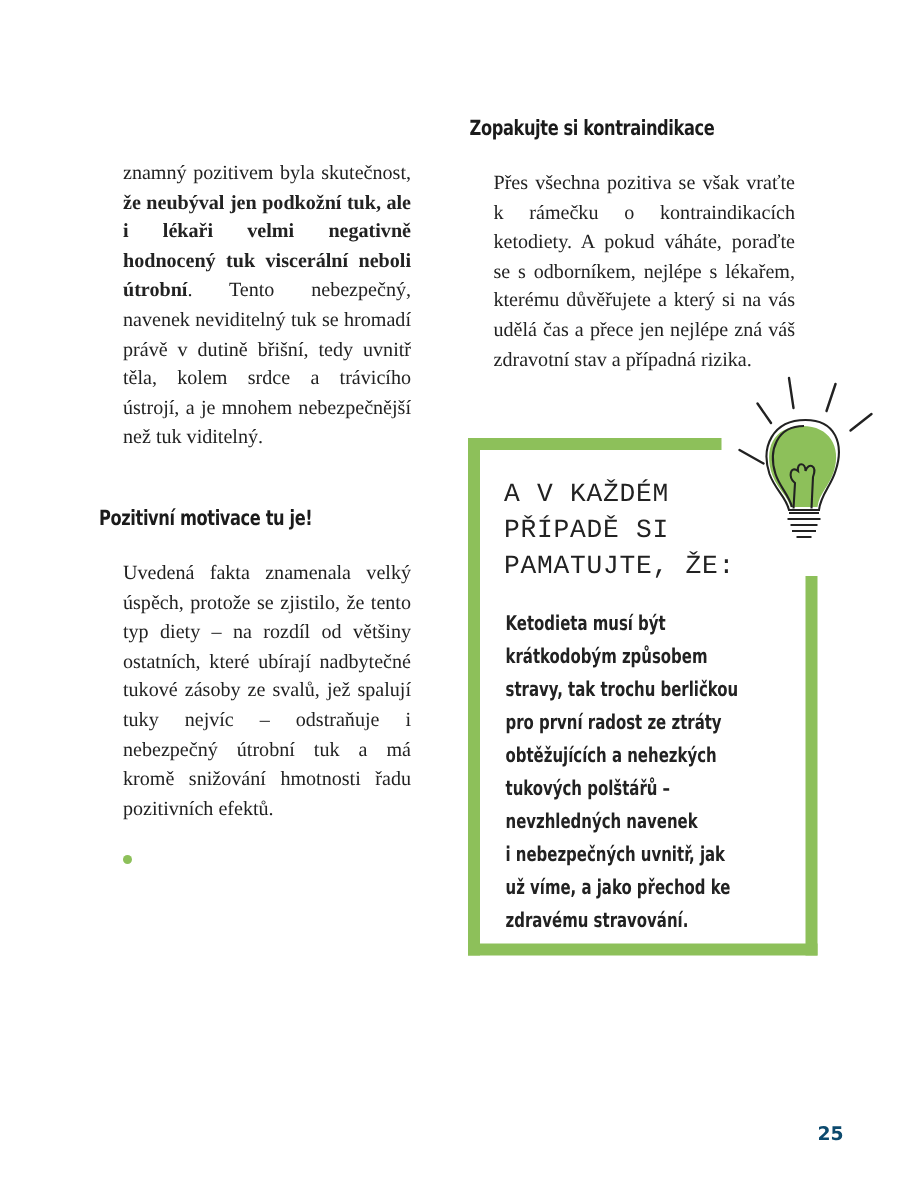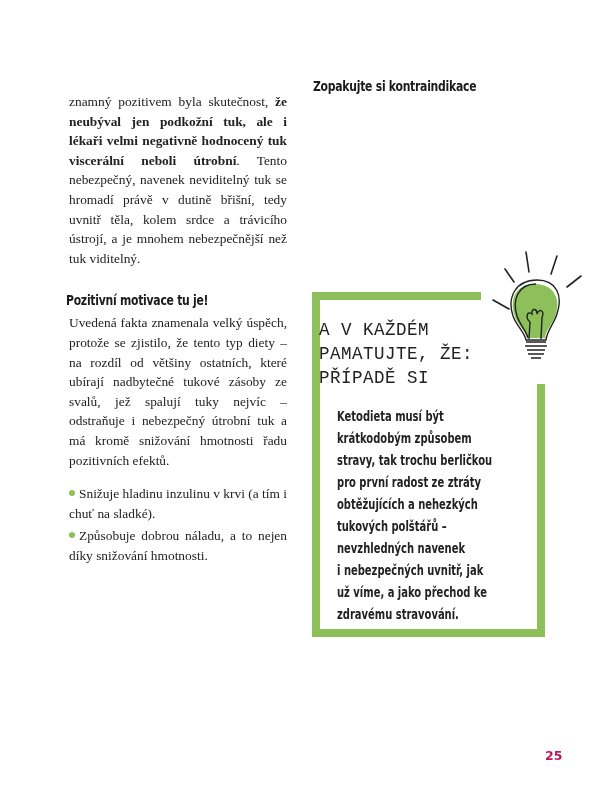--- a/index.html
+++ b/index.html
@@ -1,75 +1,75 @@
 <!DOCTYPE html>
 <html><head>
 <meta charset="utf-8">
 <style>
   html, body { margin:0; padding:0; background:#fff; }
   body { width:600px; height:800px; position:relative; overflow:hidden; color:#222;
          font-family:"Liberation Serif","DejaVu Serif",serif; }
   .col { position:absolute; font-size:13.4px; line-height:19.6px; text-align:justify; }
-  .col p { margin:3px; }
+  .col p { margin:16px; }
   .left { left:66px; top:89px; width:224px; }
   .right { left:313px; top:76px; width:233px; }
   .h { font-family:"DejaVu Sans Condensed","DejaVu Sans",sans-serif; font-weight:bold;
        font-size:14px; letter-spacing:-0.3px; line-height:20px; color:#1b1b1b;
        transform:scaleX(0.86); transform-origin:left; white-space:nowrap; }
   .gap { height:19px; }
   .bullet-list { margin-top:14px; }
   .bullet { margin:0; }
   .dot { display:inline-block; width:6px; height:6px; border-radius:50%; background:#8dc05a;
          vertical-align:middle; margin-right:4px; position:relative; top:-2px; }
   b { font-weight:bold; }
   .frame-top { position:absolute; left:312px; top:292px; width:169px; height:8px; background:#8dc05a; }
   .frame-left { position:absolute; left:312px; top:292px; width:8px; height:345px; background:#8dc05a; }
   .frame-bottom { position:absolute; left:312px; top:629px; width:233px; height:8px; background:#8dc05a; }
   .frame-right { position:absolute; left:537px; top:384px; width:8px; height:253px; background:#8dc05a; }
-  .box-title { position:absolute; left:319px; top:318px; width:200px;
+  .box-title { position:absolute; left:336px; top:318px; width:200px;
        font-family:"Liberation Mono","DejaVu Sans Mono",monospace; font-size:17.5px; line-height:24px;
        color:#222; letter-spacing:0.5px; }
   .box-body { position:absolute; left:337px; top:405px; width:200px;
        font-family:"DejaVu Sans Condensed","DejaVu Sans",sans-serif; font-weight:bold;
        font-size:13.5px; line-height:22px; color:#222; transform:scaleX(0.82); transform-origin:left top;
        width:250px; }
   .bulb { position:absolute; left:485px; top:242px; width:100px; height:128px; }
   .pagenum { position:absolute; left:545px; top:748px; font-family:"DejaVu Sans",sans-serif;
-       font-weight:bold; font-size:12.5px; color:#be185d; }
+       font-weight:bold; font-size:12.5px; color:#0c4a6e; }
 </style>
 </head>
 <body>
 
 <div class="col left">
   <p>
     <span>znamný pozitivem byla skutečnost,</span>
     <b>že neubýval jen podkožní tuk, ale i lékaři velmi negativně hodnocený tuk viscerální neboli útrobní</b><span>. Tento nebezpečný, navenek neviditelný tuk se hromadí právě v dutině břišní, tedy uvnitř těla, kolem srdce a trávicího ústrojí, a je mnohem nebezpečnější než tuk viditelný.</span>
   </p>
   <div class="gap"></div>
   <div class="h">Pozitivní motivace tu je!</div>
   <p>Uvedená fakta znamenala velký úspěch, protože se zjistilo, že tento typ diety – na rozdíl od většiny ostatních, které ubírají nadbytečné tukové zásoby ze svalů, jež spalují tuky nejvíc – odstraňuje i nebezpečný útrobní tuk a má kromě snižování hmotnosti řadu pozitivních efektů.</p>
   <div class="bullet-list">
-    <p class="bullet"><span class="dot"></span><span>Snižuje hladinu inzulinu v krvi (a tím i chuť na sladké).</span></p>
-    <p class="bullet"><span class="dot"></span><span>Způsobuje dobrou náladu, a to nejen díky snižování hmotnosti.</span></p>
+    <p class="bullet"><span class="dot"></span></p>
   </div>
 </div>
 
 <div class="col right">
   <div class="h">Zopakujte si kontraindikace</div>
+  <p>Přes všechna pozitiva se však vraťte k rámečku o kontraindikacích ketodiety. A pokud váháte, poraďte se s odborníkem, nejlépe s lékařem, kterému důvěřujete a který si na vás udělá čas a přece jen nejlépe zná váš zdravotní stav a případná rizika.</p>
 </div>
 
 <div>
   <div class="frame-top"></div>
   <div class="frame-left"></div>
   <div class="frame-bottom"></div>
   <div class="frame-right"></div>
   <div class="box-title">
     <div>A V KAŽDÉM</div>
+    <div>PŘÍPADĚ SI</div>
     <div>PAMATUJTE, ŽE:</div>
-    <div>PŘÍPADĚ SI</div>
   </div>
   <div class="box-body">
     <div>Ketodieta musí být</div>
     <div>krátkodobým způsobem</div>
     <div>stravy, tak trochu berličkou</div>
     <div>pro první radost ze ztráty</div>
     <div>obtěžujících a nehezkých</div>
     <div>tukových polštářů –</div>
     <div>nevzhledných navenek</div>
     <div>i nebezpečných uvnitř, jak</div>

